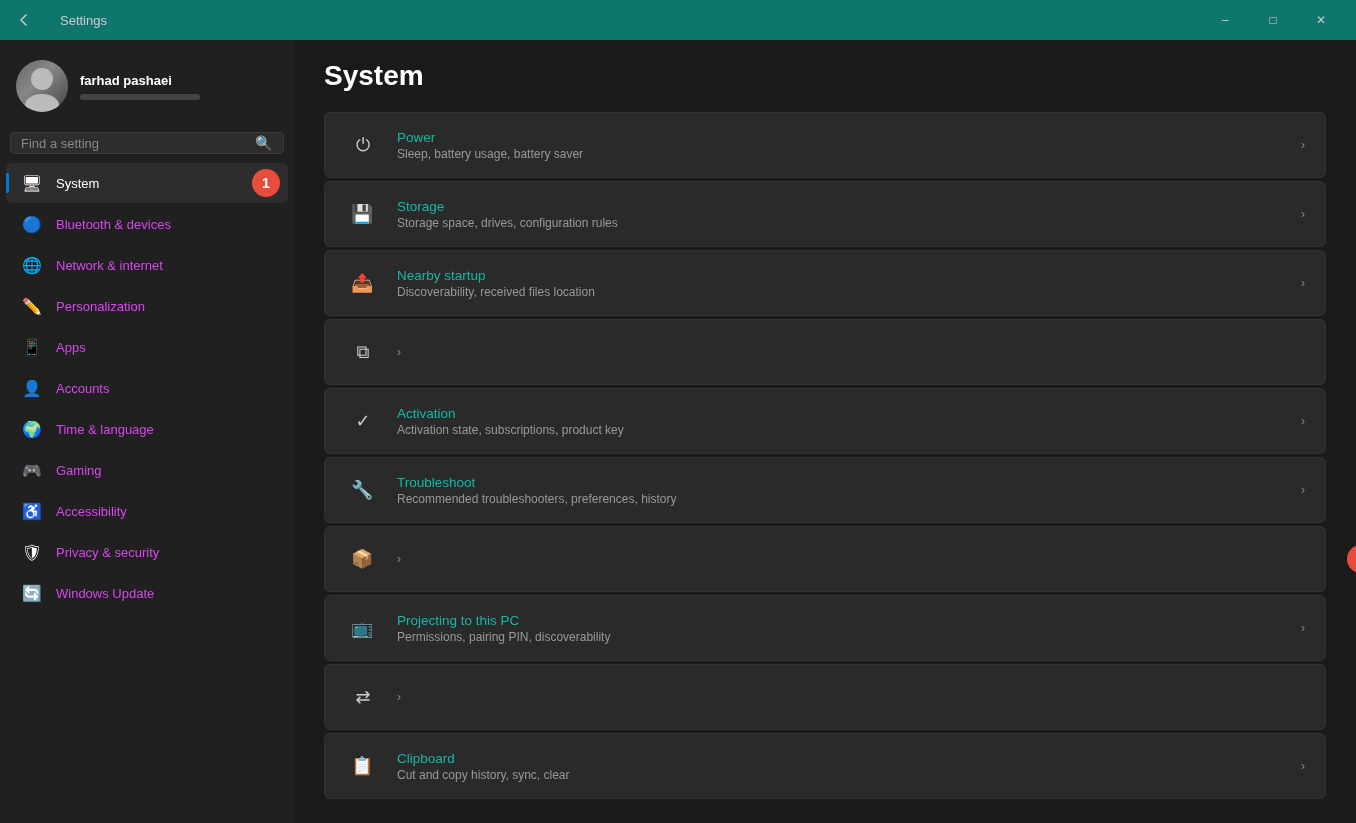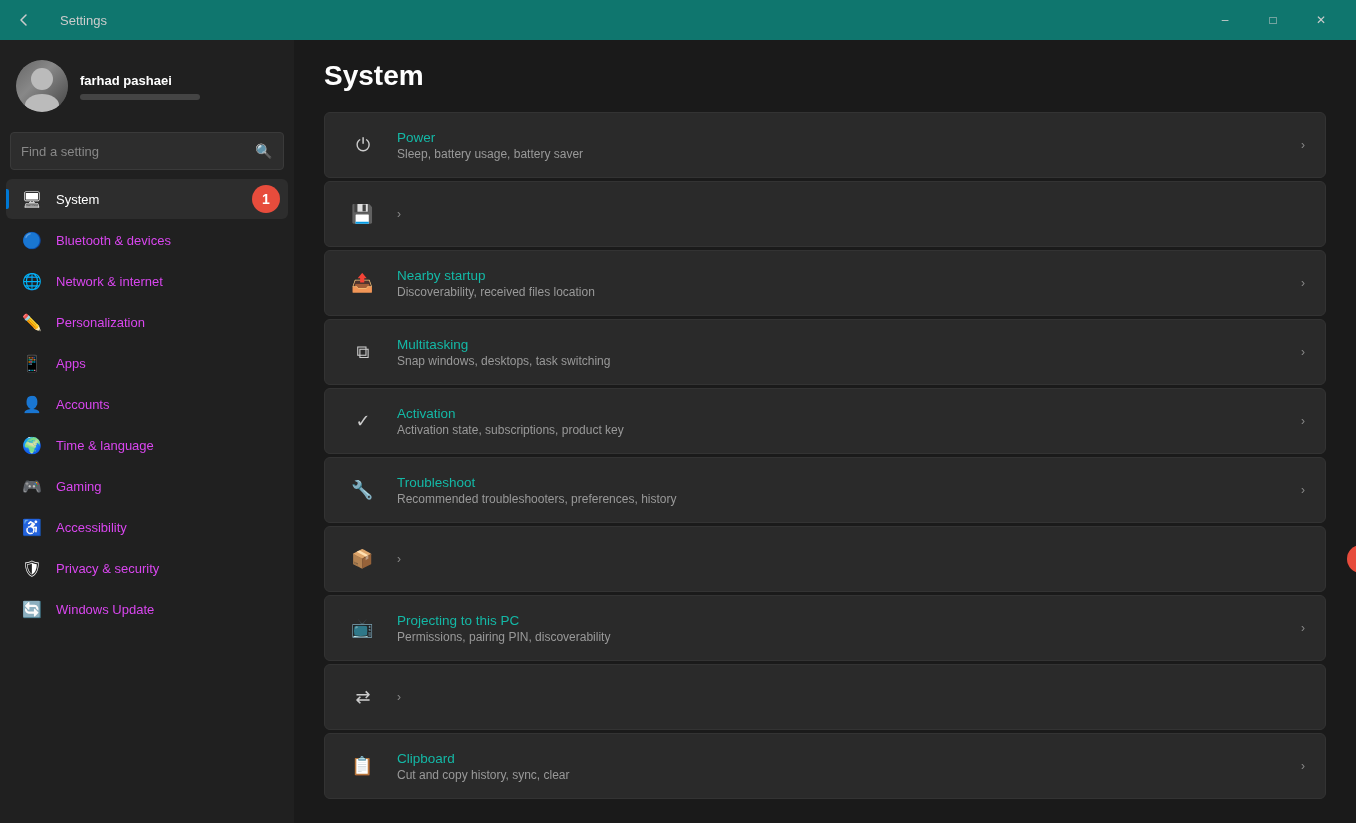--- a/index.html
+++ b/index.html
@@ -127,21 +127,21 @@
     
     .search-container {
       padding: 4px 10px 8px;
     }
     .search-box {
       display: flex;
       align-items: center;
       background: #2d2d2d;
       border: 1px solid #3a3a3a;
       border-radius: 4px;
-      padding: 10px 10px;
+      padding: 2px 10px;
       gap: 8px;
     }
     .search-input {
       background: transparent;
       border: none;
       outline: none;
       color: #ccc;
       font-size: 13px;
       flex: 1;
       font-family: 'Segoe UI', sans-serif;
@@ -353,36 +353,36 @@
         <div class="setting-item" style="position: relative;">
     <div class="setting-icon">⏻</div>
     <div class="setting-text">
       <div class="setting-title">Power</div>
       <div class="setting-subtitle">Sleep, battery usage, battery saver</div>
     </div>
     <div class="setting-chevron">›</div>
   </div>
         <div class="setting-item" style="position: relative;">
     <div class="setting-icon">💾</div>
+    <div class="setting-text">
+      <div class="setting-title">Storage</div>
+      <div class="setting-subtitle">Storage space, drives, configuration rules</div>
+    </div>
     <div class="setting-chevron">›</div>
   </div>
         <div class="setting-item" style="position: relative;">
     <div class="setting-icon">📤</div>
     <div class="setting-text">
       <div class="setting-title">Nearby startup</div>
       <div class="setting-subtitle">Discoverability, received files location</div>
     </div>
     <div class="setting-chevron">›</div>
   </div>
         <div class="setting-item" style="position: relative;">
     <div class="setting-icon">⧉</div>
-    <div class="setting-text">
-      <div class="setting-title">Multitasking</div>
-      <div class="setting-subtitle">Snap windows, desktops, task switching</div>
-    </div>
     <div class="setting-chevron">›</div>
   </div>
         <div class="setting-item" style="position: relative;">
     <div class="setting-icon">✓</div>
     <div class="setting-text">
       <div class="setting-title">Activation</div>
       <div class="setting-subtitle">Activation state, subscriptions, product key</div>
     </div>
     <div class="setting-chevron">›</div>
   </div>

